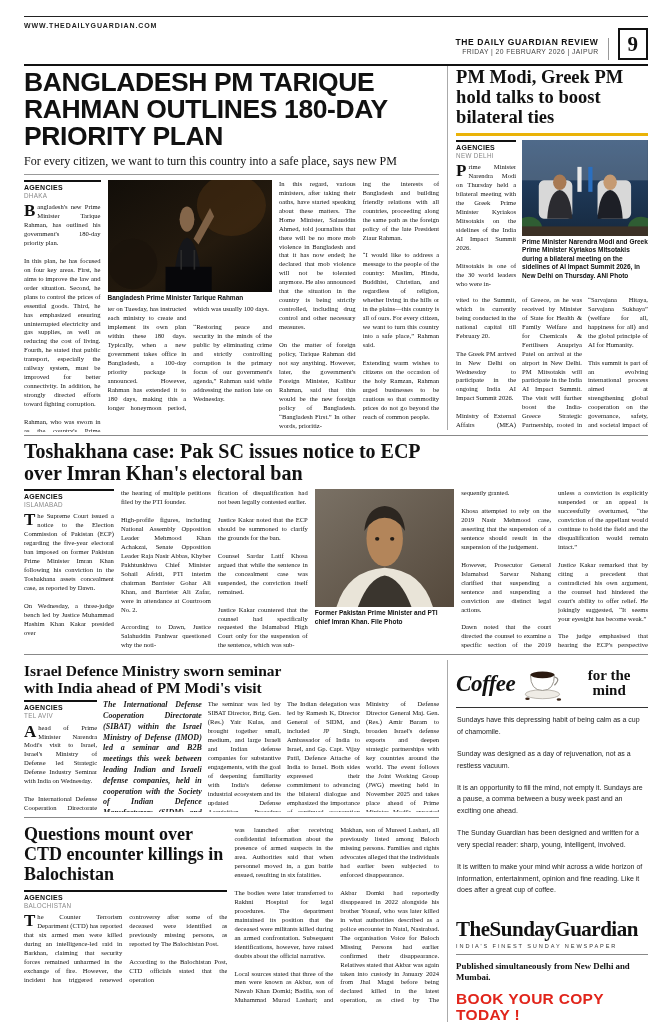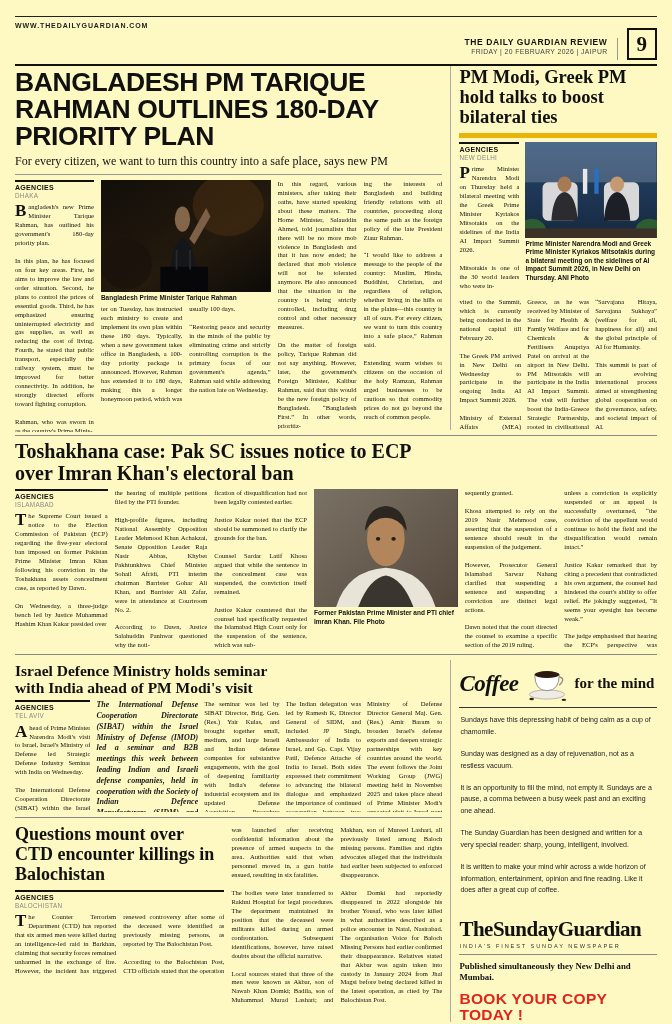--- a/index.html
+++ b/index.html
@@ -1,19 +1,19 @@
 <!DOCTYPE html>
 <html><head>
 <meta charset="utf-8">
 <style>
   * { margin:0; padding:0; box-sizing:border-box; }
   html,body { background:#d8d8d8; }
   .page{
-    width:672px; height:1024px; margin:0 auto; background:#fef9c3; color:#111;
-    font-family:"Liberation Serif", serif; padding:16px 15px 8px; overflow:hidden;
+    width:672px; height:1024px; margin:0 auto; background:#ffffff; color:#111;
+    font-family:"Liberation Serif", serif; padding:16px 24px 8px; overflow:hidden;
   }
   
   .header{ border-top:1.5px solid #222; border-bottom:2px solid #111;
     display:flex; justify-content:space-between; align-items:flex-end;
     padding:3px 0 4px; height:50px; }
   .site-url{ align-self:flex-start; font:700 7px/1 "Liberation Sans",sans-serif;
     letter-spacing:.9px; color:#222; padding-top:2px; }
   .header-right{ display:flex; align-items:flex-end; gap:9px; }
   .masthead-block{ text-align:right; padding-bottom:4px; border-right:1px solid #999; padding-right:9px;}
   .masthead-title{ font:700 8.5px/1 "Liberation Sans",sans-serif; letter-spacing:.6px; }
@@ -35,21 +35,21 @@
   .bangladesh{ width:446px; padding-right:8px; border-right:1px solid #aaa; }
   .b-headline{ font:800 26.5px/1.02 "Liberation Sans",sans-serif; letter-spacing:-.4px; margin:3px 0 5px; }
   .b-standfirst{ font:400 12px/1.15 "Liberation Serif",serif; padding-bottom:5px;
     border-bottom:1px solid #999; margin-bottom:5px; }
   .b-body{ display:flex; gap:7px; height:252px; overflow:hidden; }
   .b-col{ flex:1; }
   .b-mid{ flex:2.15; display:flex; flex-direction:column; }
   .b-mid-text{ column-count:2; column-gap:7px; flex:1; margin-top:3px; }
   .greece{ width:210px; padding-left:8px; display:flex; flex-direction:column; }
   .g-headline{ font:700 18.5px/1.08 "Liberation Serif",serif; padding:2px 0 5px;
-    border-bottom:5px solid #eab308; margin-bottom:4px; }
+    border-bottom:3px solid #eab308; margin-bottom:4px; }
   .g-top{ display:flex; gap:6px; height:152px; overflow:hidden; }
   .g-col1{ width:60px; flex:none; }
   .g-photo-block{ flex:1; }
   .g-body{ column-count:3; column-gap:6px; flex:1; margin-top:4px; }
   
   .t-headline{ font:700 20px/1.08 "Liberation Serif",serif; width:66%; margin:2px 0 5px; }
   .t-body{ display:flex; gap:7px; height:160px; overflow:hidden; }
   .t-col{ flex:1; }
   .t-photo-block{ flex:1.55; display:flex; flex-direction:column; }
   
@@ -263,21 +263,21 @@
 The judge emphasised that hearing the ECP's perspective was necessary to understand the disqualification. As reported by Dawn, the Supreme Court has deferred the proceedings. Appeals relating to a defamation suit filed by PM Shehbaz Sharif against the former premier were postponed until after Ramazan.</div>
     </div>
   </article>
 
   <div class="hrule"></div>
 
   <div class="sec3">
     <div class="sec3-left">
 
       <article>
-        <h3 class="i-headline">Israel Defence Ministry holds seminar with India ahead of PM Modi's visit</h3>
+        <h3 class="i-headline">Israel Defence Ministry sworn seminar with India ahead of PM Modi's visit</h3>
         <div class="i-body">
           <div class="i-col">
             <div class="byline">
               <div class="agency">AGENCIES</div>
               <div class="place">TEL AVIV</div>
             </div>
             <div class="txt dropcap">Ahead of Prime Minister Narendra Modi's visit to Israel, Israel's Ministry of Defense led Strategic Defense Industry Seminar with India on Wednesday.
 
 The International Defense Cooperation Directorate (SIBAT) within the Israel Ministry of Defense (IMOD) led a seminar and B2B meetings this week between leading Indian and Israeli defense companies.</div>
           </div>
@@ -342,18 +342,18 @@
 
 The Sunday Guardian has been designed and written for a very special reader: sharp, young, intelligent, involved.
 
 It is written to make your mind whir across a wide horizon of information, entertainment, opinion and fine reading. Like it does after a great cup of coffee.
 
 In 20 pages, it captures all you need to know. A special section is written and edited by young people who bring their distinct flair, focus and the courage to be different.
 
 Enjoy the coffee. Sugar okay?</div>
       <div class="ad-brand">TheSundayGuardian</div>
       <div class="ad-tagline">INDIA'S FINEST SUNDAY NEWSPAPER</div>
-      <div class="ad-publine">Published simultaneously they New Delhi and Mumbai.</div>
+      <div class="ad-publine">Published simultaneously from New Delhi and Mumbai.</div>
       <div class="ad-cta">BOOK YOUR COPY TODAY !</div>
     </aside>
   </div>
 
 </div>
 
 </body></html>

